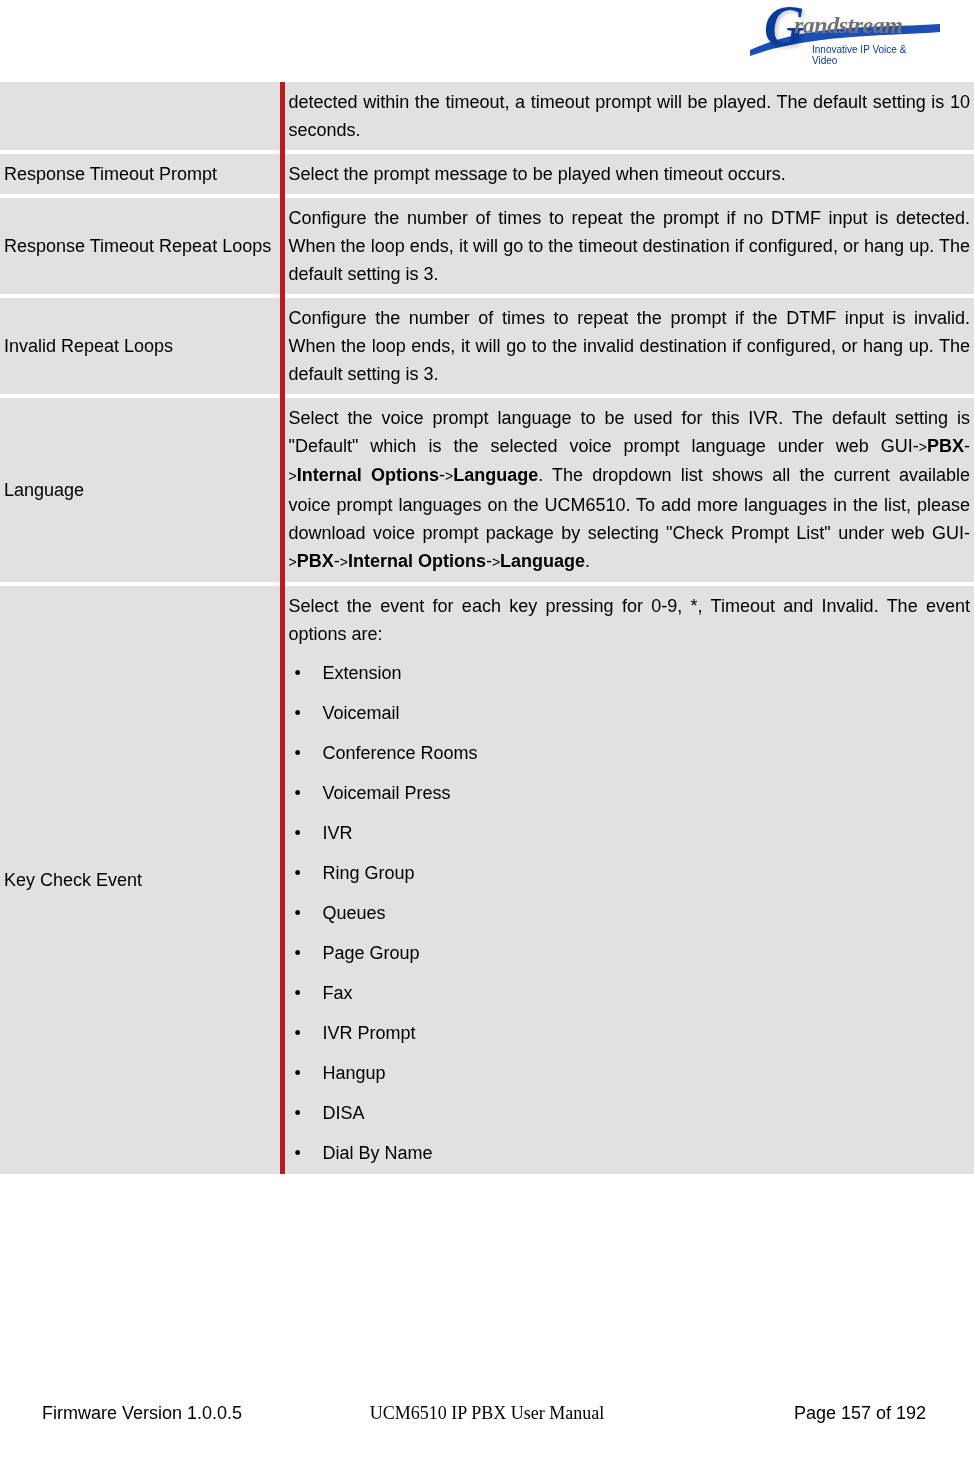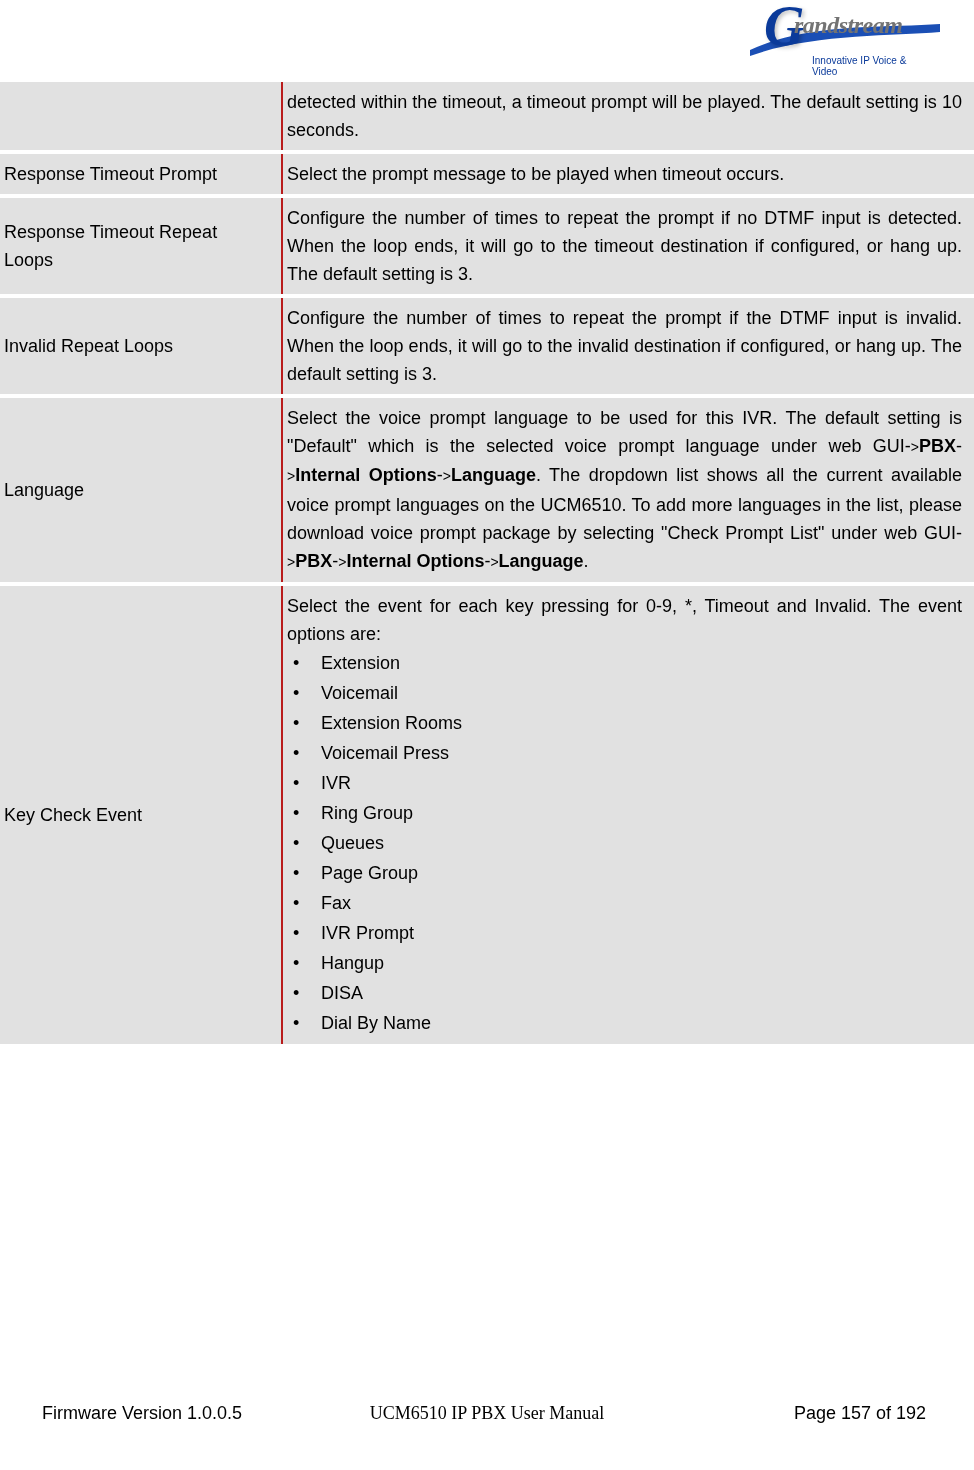--- a/index.html
+++ b/index.html
@@ -3,30 +3,30 @@
 <meta charset="utf-8">
 <style>
   * { box-sizing: border-box; margin: 0; padding: 0; }
   html, body { width: 974px; height: 1470px; font-family: Arial, Helvetica, sans-serif; font-size: 18px; color: #000; background: #fff; }
   .page { position: relative; width: 974px; height: 1470px; padding: 0; }
   .logo-wrap { position: absolute; top: 4px; right: 46px; width: 170px; height: 68px; }
   .logo-g { position: absolute; left: 6px; top: -6px; font-family: "Georgia", "Times New Roman", serif; font-style: italic; font-weight: 700; font-size: 56px; line-height: 56px; color: #0a3a9a; text-shadow: 2px 2px 4px rgba(0,0,0,.25); }
   .logo-swoosh { position: absolute; left: -8px; top: 18px; width: 190px; height: 34px; }
   .logo-swoosh svg { width: 100%; height: 100%; display: block; }
   .logo-text { position: absolute; left: 36px; top: 8px; font-family: "Georgia", "Times New Roman", serif; font-style: italic; font-weight: 700; font-size: 24px; color: #737373; letter-spacing: -0.5px; }
-  .logo-tag { position: absolute; left: 54px; top: 40px; font-size: 10px; font-family: Arial, Helvetica, sans-serif; color: #0a3a9a; margin-top: 11px; }
+  .logo-tag { position: absolute; left: 54px; top: 40px; font-size: 10px; font-family: Arial, Helvetica, sans-serif; color: #0a3a9a; }
   .tbl { position: absolute; left: 0; top: 82px; width: 974px; border-collapse: collapse; }
-  .tbl td { vertical-align: middle; background: #e1e1e1; padding: 6px 12px 6px 4px; line-height: 28px; }
-  .col-name { width: 282px; border-right: 2px solid #b91c1c; }
+  .tbl td { vertical-align: middle; background: #e1e1e1; padding: 6px 4px 6px 4px; line-height: 28px; }
+  .col-name { width: 282px; border-right: 5px solid #b91c1c; }
   .col-desc { width: 692px; padding-left: 8px; text-align: justify; }
   .row-sep td { border-bottom: 4px solid #fff; }
   .gt { font-size: 14px; vertical-align: middle; }
   .kp-intro { text-align: justify; }
   .kp-list { list-style: none; padding-left: 6px; }
-  .kp-list li { line-height: 30px; }
+  .kp-list li { line-height: 30px; margin-top: 10px; }
   .kp-list li::before { content: "\2022"; display: inline-block; width: 28px; }
   .footer { position: absolute; left: 0; right: 0; bottom: 46px; padding: 0 48px 0 42px; display: flex; justify-content: space-between; font-size: 18px; color: #000; text-align: center; }
   .footer .mid { position: absolute; left: 50%; transform: translateX(-50%); font-family: Liberation Serif, serif; }
 </style>
 </head>
 <body>
 <div class="page">
 
 <div class="logo-wrap">
   <div class="logo-swoosh">
@@ -63,21 +63,21 @@
       <span>Select the voice prompt language to be used for this IVR. The default setting is "Default" which is the selected voice prompt language under web GUI-</span><span class="gt">&gt;</span><b>PBX</b>-<span class="gt">&gt;</span><b>Internal Options</b>-<span class="gt">&gt;</span><b>Language</b><span>. The dropdown list shows all the current available voice prompt languages on the UCM6510. To add more languages in the list, please download voice prompt package by selecting "Check Prompt List" under web GUI-</span><span class="gt">&gt;</span><b>PBX</b>-<span class="gt">&gt;</span><b>Internal Options</b>-<span class="gt">&gt;</span><b>Language</b>.
     </td>
   </tr>
   <tr>
     <td class="col-name">Key Check Event</td>
     <td class="col-desc">
       <div class="kp-intro">Select the event for each key pressing for 0-9, *, Timeout and Invalid. The event options are:</div>
       <ul class="kp-list">
         <li>Extension</li>
         <li>Voicemail</li>
-        <li>Extension Rooms</li>
+        <li>Conference Rooms</li>
         <li>Voicemail Press</li>
         <li>IVR</li>
         <li>Ring Group</li>
         <li>Queues</li>
         <li>Page Group</li>
         <li>Fax</li>
         <li>IVR Prompt</li>
         <li>Hangup</li>
         <li>DISA</li>
         <li>Dial By Name</li>

